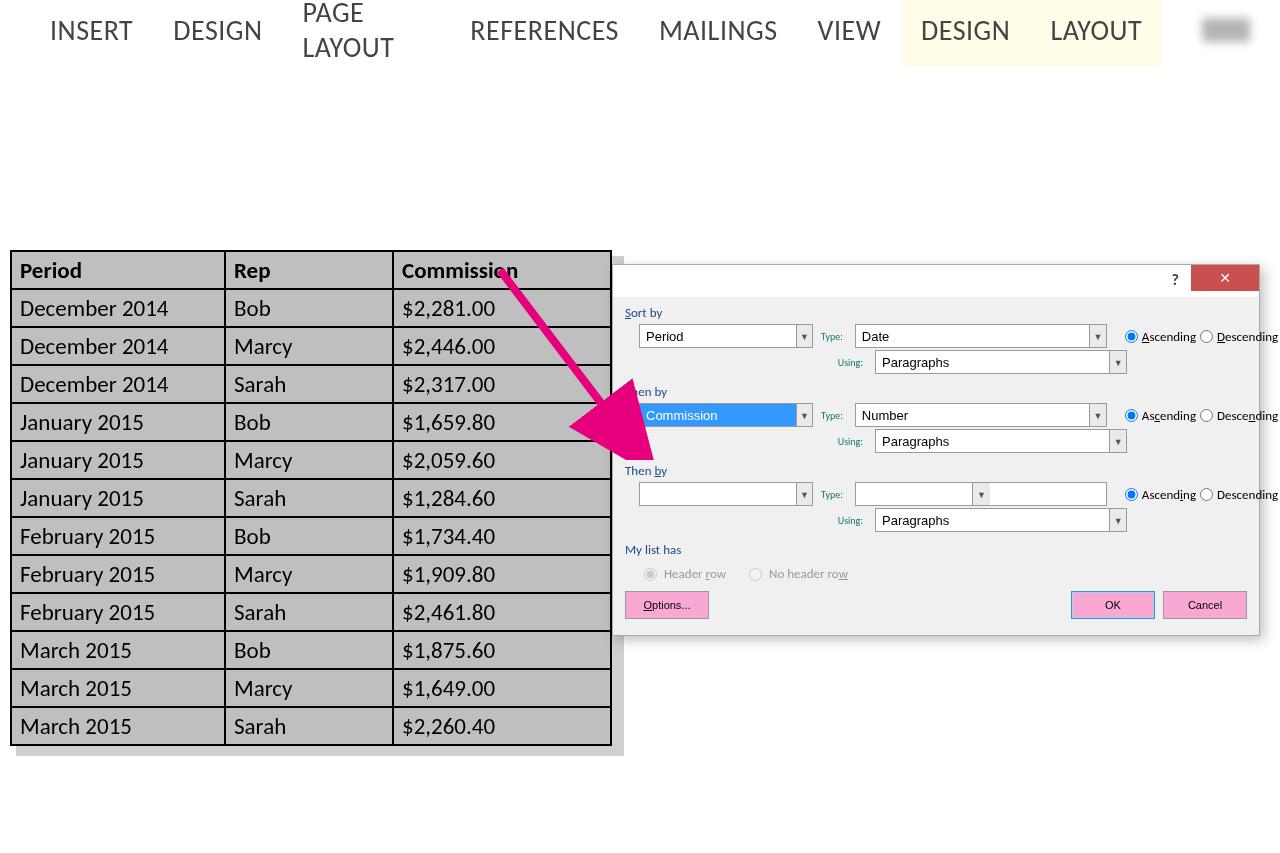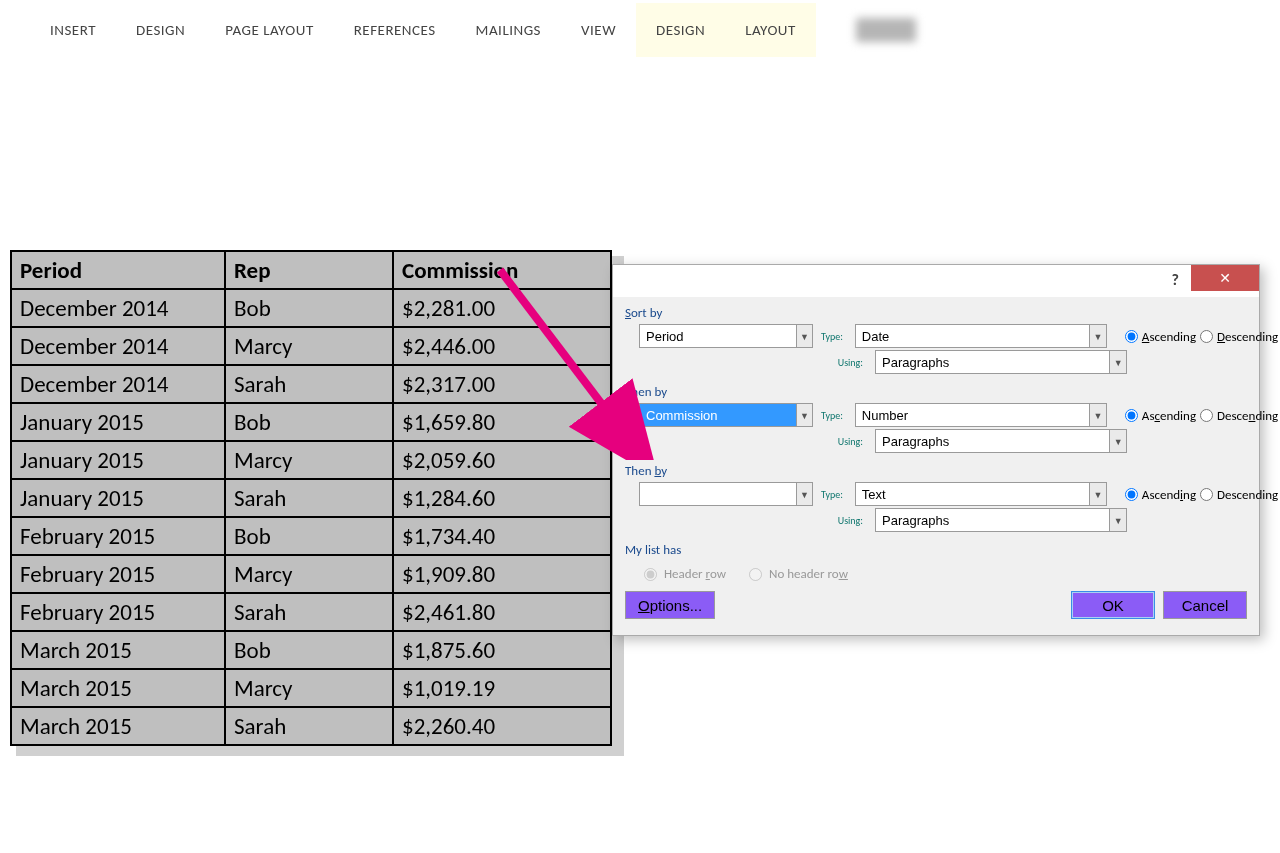--- a/index.html
+++ b/index.html
@@ -13,21 +13,21 @@
     position: relative;
   }
   .ribbon {
     display: flex;
     align-items: center;
     height: 60px;
     padding: 0 30px;
     gap: 0;
     background: #fff;
     color: #444;
-    font-size: 15px;
+    font-size: 28px;
     letter-spacing: 0.5px;
   }
   .ribbon .tab {
     padding: 18px 20px;
     cursor: pointer;
   }
   .ribbon .tab.context {
     background: #fffde7;
   }
   .ribbon .blur {
@@ -200,23 +200,23 @@
   .list-has .opt-row label { display:flex; align-items:center; gap:4px; }
   .dlg-buttons {
     display: flex;
     justify-content: space-between;
     padding: 0 0 2px 0;
   }
   .dlg-buttons .right { display: flex; gap: 8px; }
   .btn {
     min-width: 84px;
     height: 28px;
-    background: #8b5cf6;
+    background: #f9a8d4;
     border: 1px solid #9a9a9a;
-    font-size: 15px;
+    font-size: 11px;
     cursor: pointer;
     padding: 0 12px;
   }
   .btn.default {
     border: 1px solid #3a8ee6;
     box-shadow: inset 0 0 0 1px #a8d0f5;
   }
 
   
   .annot-arrow {
@@ -303,21 +303,21 @@
           <td>$2,461.80</td>
         </tr>
         <tr>
           <td>March 2015</td>
           <td>Bob</td>
           <td>$1,875.60</td>
         </tr>
         <tr>
           <td>March 2015</td>
           <td>Marcy</td>
-          <td>$1,019.19</td>
+          <td>$1,649.00</td>
         </tr>
         <tr>
           <td>March 2015</td>
           <td>Sarah</td>
           <td>$2,260.40</td>
         </tr>
       </tbody>
   </table>
 </div>
 
@@ -408,21 +408,20 @@
       <div class="group-label hot">Then <u>b</u>y</div>
       <div class="row">
         <div class="field-col">
           <div class="combo field">
             <input value="" style="">
             <div class="arrow">▼</div>
           </div>
         </div>
         <div class="lbl">Type:</div>
         <div class="combo type">
-          <input value="Text" style="">
           <div class="arrow">▼</div>
         </div>
         <div class="radio-col">
           <label>
               <input type="radio" name="d3" checked="" style=""> 
               <span>Ascend<u>i</u>ng</span>
             </label>
           <label>
               <input type="radio" name="d3" style=""> 
               <span>Descendin<u>g</u></span>

